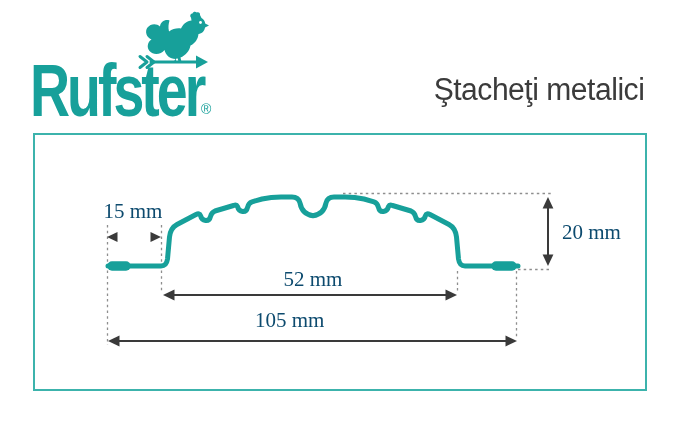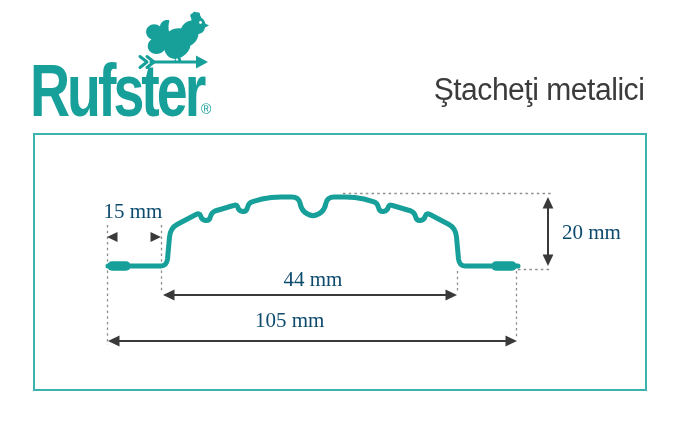--- a/index.html
+++ b/index.html
@@ -103,16 +103,16 @@
 
     <g>
       <line x1="548" y1="207" x2="548" y2="256" stroke="#3a3a3a" stroke-width="2"></line>
       <polygon points="548,197 542.6,208.5 553.4,208.5" fill="#3a3a3a"></polygon>
       <polygon points="548,266 542.6,254.5 553.4,254.5" fill="#3a3a3a"></polygon>
     </g>
   </svg>
 
   <div class="dim dim-15">15 mm</div>
   <div class="dim dim-18">20 mm</div>
-  <div class="dim dim-76">44 mm</div>
+  <div class="dim dim-76">52 mm</div>
   <div class="dim dim-105">105 mm</div>
 
 </div>
 
 </body></html>

